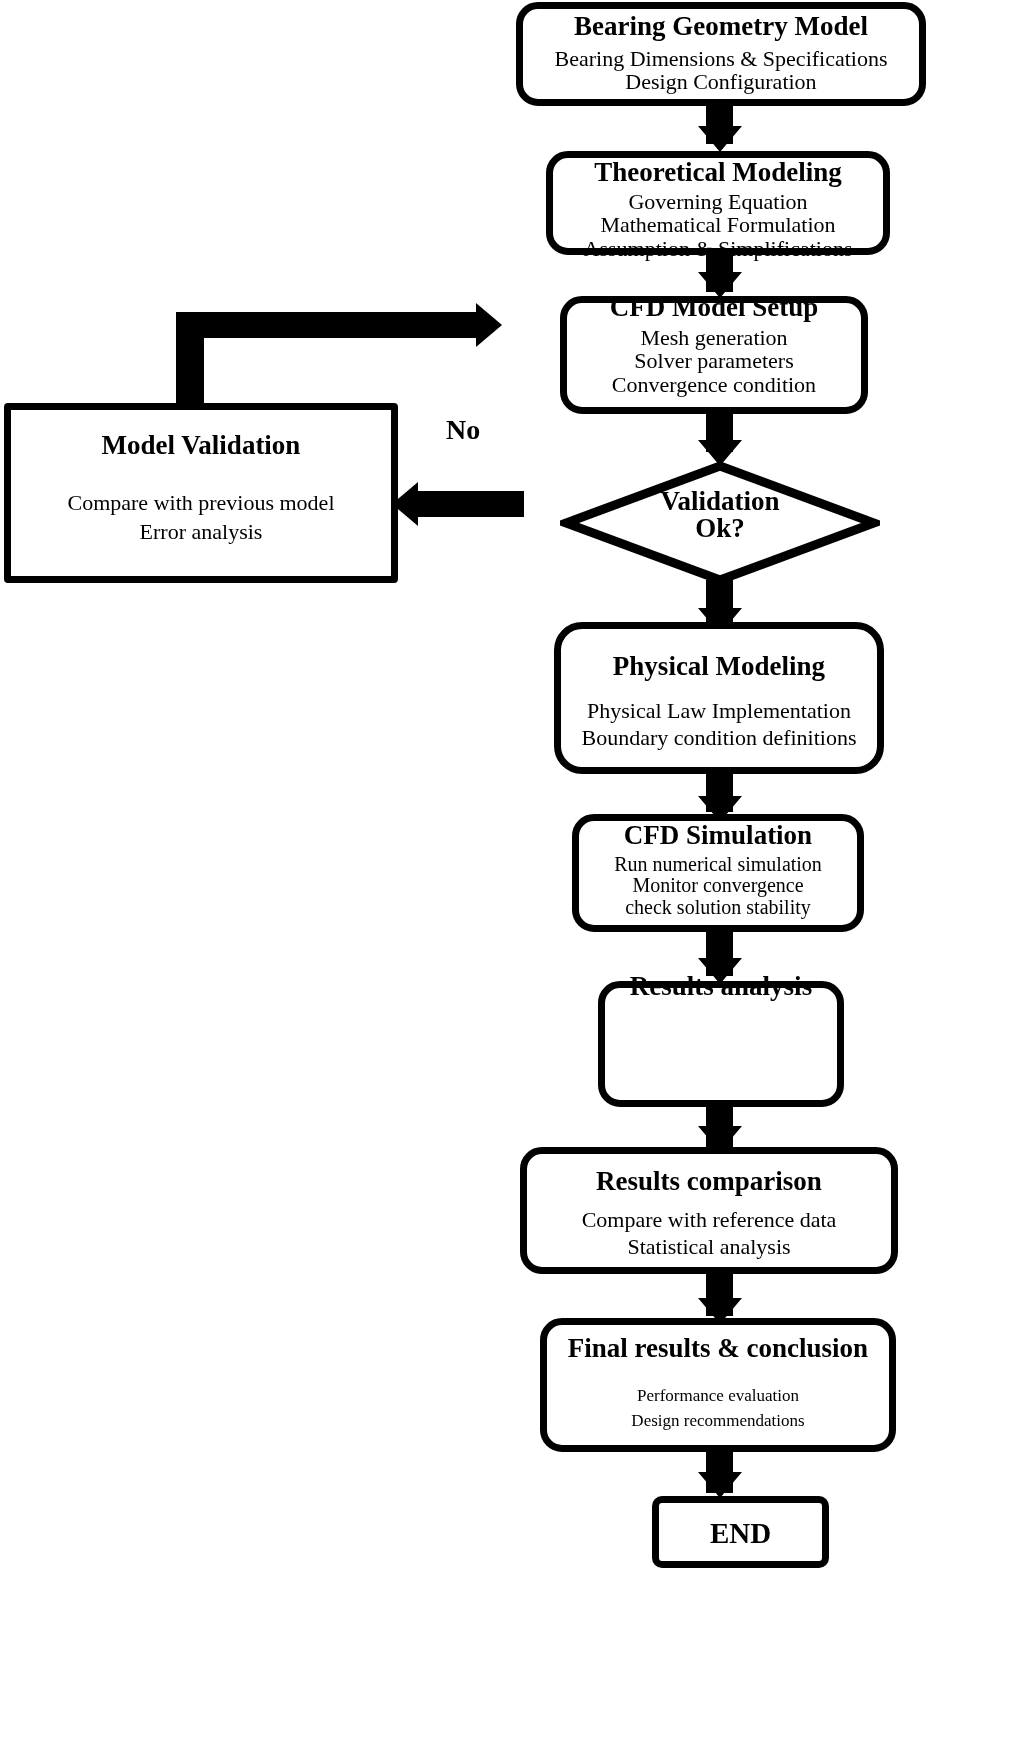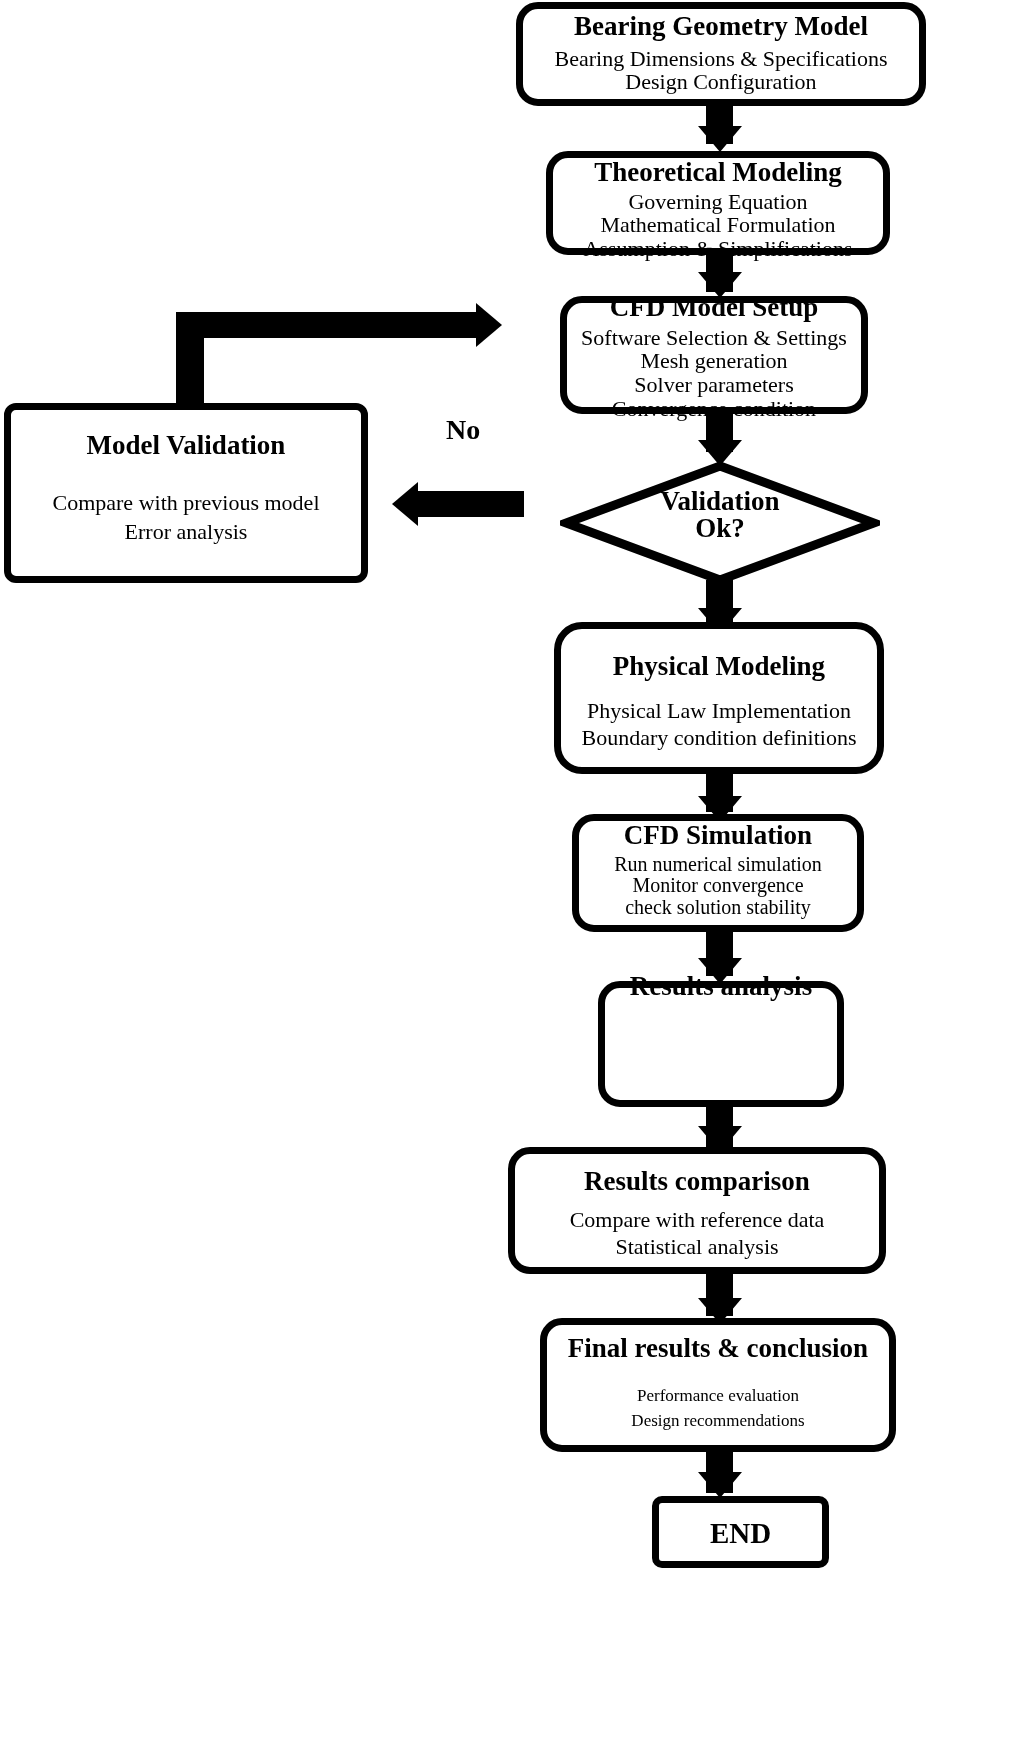--- a/index.html
+++ b/index.html
@@ -121,21 +121,20 @@
     </div>
   </div>
 
   <div class="arrow-shaft" style="left:706px; top:248px; width:27px; height:44px;"></div>
   <div class="arrow-head-down" style="left:698px; top:272px;"></div>
 
   <div class="node" style="left:560px; top:296px; width:308px; height:118px;"></div>
   <div class="overflow-text" style="left:560px; top:294px; width:308px;">
     <div class="node-title" style="font-size:27px;">CFD Model Setup</div>
     <div class="node-lines" style="font-size:22px; margin-top:4px;">
-      <div>Software Selection &amp; Settings</div>
       <div>Mesh generation</div>
       <div>Solver parameters</div>
       <div>Convergence condition</div>
     </div>
   </div>
 
   <div class="arrow-shaft" style="left:706px; top:410px; width:27px; height:42px;"></div>
   <div class="arrow-head-down" style="left:698px; top:440px;"></div>
 
   <div class="diamond-wrap" style="left:560px; top:460px; width:320px; height:126px;">
@@ -146,21 +145,21 @@
   <div class="diamond-label" style="left:560px; top:488px; width:320px; font-size:27px;">
     <div>Validation</div>
     <div>Ok?</div>
   </div>
 
   <div class="arrow-shaft" style="left:418px; top:491px; width:106px; height:26px;"></div>
   <div class="arrow-head-left" style="left:392px; top:482px;"></div>
 
   <div class="edge-label" style="left:446px; top:414px; font-size:28px;">No</div>
 
-  <div class="node" style="left:4px; top:403px; width:364px; height:180px; border-radius:12px;">
+  <div class="node" style="left:4px; top:403px; width:394px; height:180px; border-radius:4px;">
     <div class="node-title" style="font-size:27px; margin-top:22px;">Model Validation</div>
     <div class="node-lines" style="font-size:22px; margin-top:28px; line-height:1.35;">
       <div>Compare with previous model</div>
       <div>Error analysis</div>
     </div>
   </div>
 
   <div class="arrow-shaft" style="left:176px; top:312px; width:28px; height:92px;"></div>
   <div class="arrow-shaft" style="left:176px; top:312px; width:302px; height:26px;"></div>
   <div class="arrow-head-right" style="left:476px; top:303px;"></div>
@@ -192,21 +191,21 @@
   <div class="arrow-head-down" style="left:698px; top:958px;"></div>
 
   <div class="node" style="left:598px; top:981px; width:246px; height:126px;"></div>
   <div class="overflow-text" style="left:598px; top:973px; width:246px;">
     <div class="node-title" style="font-size:27px;">Results analysis</div>
   </div>
 
   <div class="arrow-shaft" style="left:706px; top:1103px; width:27px; height:44px;"></div>
   <div class="arrow-head-down" style="left:698px; top:1126px;"></div>
 
-  <div class="node" style="left:508px; top:1147px; width:378px; height:127px;">
+  <div class="node" style="left:520px; top:1147px; width:378px; height:127px;">
     <div class="node-title" style="font-size:27px; margin-top:14px;">Results comparison</div>
     <div class="node-lines" style="font-size:22px; margin-top:10px; line-height:1.25;">
       <div>Compare with reference data</div>
       <div>Statistical analysis</div>
     </div>
   </div>
 
   <div class="arrow-shaft" style="left:706px; top:1272px; width:27px; height:44px;"></div>
   <div class="arrow-head-down" style="left:698px; top:1298px;"></div>
 

